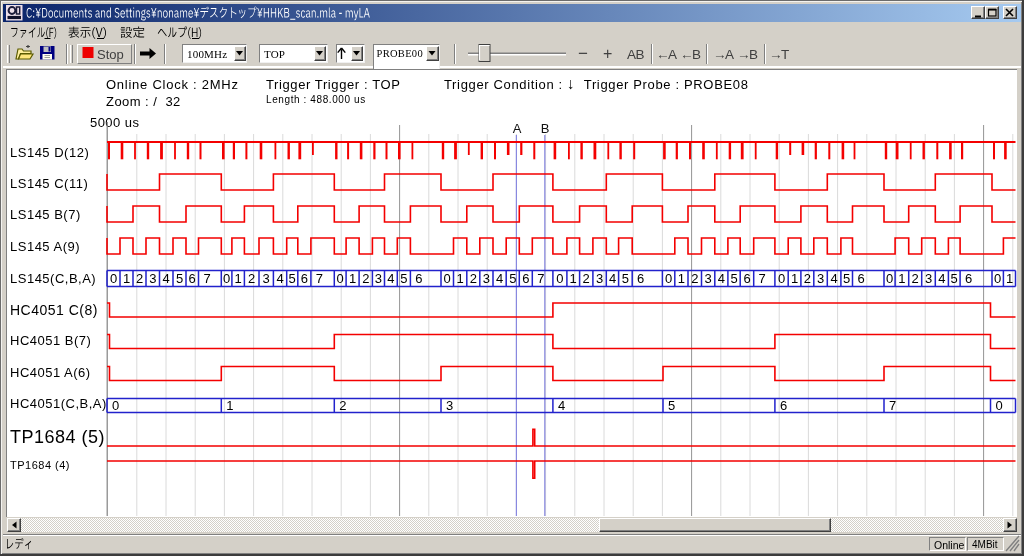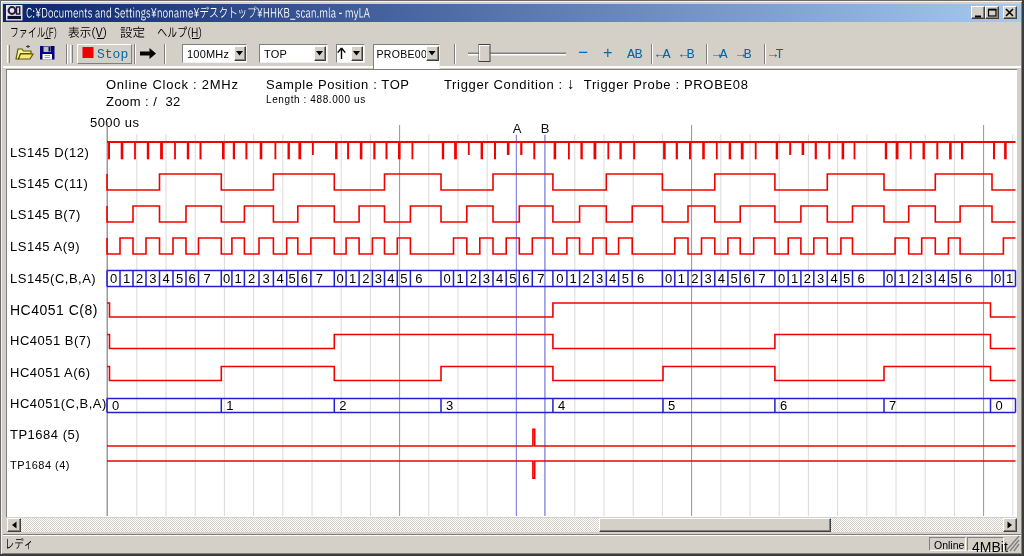--- a/index.html
+++ b/index.html
@@ -1,21 +1,21 @@
 <!DOCTYPE html>
 <html><head><meta charset="utf-8"><style>
 * { margin:0; padding:0; box-sizing:border-box; }
 html,body { width:1024px; height:556px; overflow:hidden; }
 body { position:relative; background:#d4d0c8; font-family:"Liberation Sans",sans-serif; }
 .abs { position:absolute; }
 .sunken { border-top:1px solid #808080; border-left:1px solid #808080; border-right:1px solid #fff; border-bottom:1px solid #fff; }
 .btn { background:#d4d0c8; border-top:1px solid #fff; border-left:1px solid #fff; border-right:1px solid #404040; border-bottom:1px solid #404040; box-shadow:inset -1px -1px 0 #808080; }
-.combo { background:#fff; border-top:1.5px solid #808080; border-left:1.5px solid #808080; border-right:1.5px solid #f0f0f0; border-bottom:1.5px solid #f0f0f0; font-size:12.5px; }
+.combo { background:#fff; border-top:1.5px solid #808080; border-left:1.5px solid #808080; border-right:1.5px solid #f0f0f0; border-bottom:1.5px solid #f0f0f0; font-size:12.5px;font-family:Liberation Serif, serif; }
 .sep { width:2px; border-left:1px solid #808080; border-right:1px solid #fff; }
-.tbtn { font-size:13.5px; color:#0369a1; text-align:center;font-family:Liberation Mono, monospace; }
+.tbtn { font-size:13.5px; color:#404040; text-align:center; }
 </style></head><body>
 
 <div class="abs" style="left:0;top:0;width:1024px;height:1px;background:#6b6b6b"></div>
 <div class="abs" style="left:0;top:0;width:1px;height:556px;background:#6b6b6b"></div>
 <div class="abs" style="left:1022px;top:0;width:2px;height:556px;background:#3c3c3c"></div>
 <div class="abs" style="left:0;top:554px;width:1024px;height:2px;background:#3c3c3c"></div>
 <div class="abs" style="left:1021px;top:1px;width:1px;height:553px;background:#808080"></div>
 <div class="abs" style="left:1px;top:553px;width:1021px;height:1px;background:#808080"></div>
 <div class="abs" style="left:1px;top:1px;width:1021px;height:1px;background:#f4f3f0"></div>
 <div class="abs" style="left:1px;top:1px;width:1px;height:553px;background:#f4f3f0"></div>
@@ -50,47 +50,47 @@
 <div class="abs tbtn" style="left:680px;top:46.5px;letter-spacing:-1.5px">←B</div>
 <div class="abs sep" style="left:706px;top:44px;height:20px"></div>
 <div class="abs tbtn" style="left:713px;top:46.5px;letter-spacing:-1.5px">→A</div>
 <div class="abs tbtn" style="left:737px;top:46.5px;letter-spacing:-1.5px">→B</div>
 <div class="abs sep" style="left:763.5px;top:44px;height:20px"></div>
 <div class="abs tbtn" style="left:769px;top:46.5px;letter-spacing:-1.5px">→T</div>
 
 <div class="abs" style="left:6px;top:69px;width:1011px;height:448px;background:#fff;border-left:1px solid #808080;border-top:1px solid #808080"></div>
 
 <div class="abs" style="left:106px;top:77px;font-size:13px;letter-spacing:0.75px">Online Clock : 2MHz</div>
-<div class="abs" style="left:266px;top:77px;font-size:13px;letter-spacing:0.6px">Sample Position : TOP</div>
+<div class="abs" style="left:266px;top:77px;font-size:13px;letter-spacing:0.6px">Trigger Trigger : TOP</div>
 <div class="abs" style="left:444px;top:77px;font-size:13px;letter-spacing:0.65px">Trigger Condition : <span style="font-size:15.5px;line-height:13px">↓</span>&nbsp; Trigger Probe : PROBE08</div>
 <div class="abs" style="left:106px;top:94px;font-size:13px;letter-spacing:0.45px">Zoom : /&nbsp; 32</div>
 <div class="abs" style="left:266px;top:94px;font-size:10px;letter-spacing:0.6px">Length : 488.000 us</div>
 <div class="abs" style="left:90px;top:114.5px;font-size:13px;letter-spacing:0.45px">5000 us</div>
 
 <div class="abs" style="left:10px;top:144.8px;font-size:13px;letter-spacing:0.5px">LS145 D(12)</div>
 <div class="abs" style="left:10px;top:176.1px;font-size:13px;letter-spacing:0.5px">LS145 C(11)</div>
 <div class="abs" style="left:10px;top:207.3px;font-size:13px;letter-spacing:0.5px">LS145 B(7)</div>
 <div class="abs" style="left:10px;top:239.2px;font-size:13px;letter-spacing:0.5px">LS145 A(9)</div>
 <div class="abs" style="left:10px;top:270.5px;font-size:13px;letter-spacing:0.5px">LS145(C,B,A)</div>
 <div class="abs" style="left:10px;top:301.7px;font-size:14px;letter-spacing:0.5px">HC4051 C(8)</div>
 <div class="abs" style="left:10px;top:333.0px;font-size:13px;letter-spacing:0.5px">HC4051 B(7)</div>
 <div class="abs" style="left:10px;top:364.9px;font-size:13px;letter-spacing:0.5px">HC4051 A(6)</div>
 <div class="abs" style="left:10px;top:396.1px;font-size:13px;letter-spacing:0.5px">HC4051(C,B,A)</div>
-<div class="abs" style="left:10px;top:427.4px;font-size:13px;letter-spacing:0.5px">TP1684 (5)</div>
+<div class="abs" style="left:10px;top:427.4px;font-size:18px;letter-spacing:0.5px">TP1684 (5)</div>
 <div class="abs" style="left:10px;top:458.6px;font-size:11px;letter-spacing:0.5px">TP1684 (4)</div>
 
 <div class="abs" style="left:7px;top:518px;width:1010px;height:14px;background:#fff;background-image:linear-gradient(45deg,#d4d0c8 25%,transparent 25%,transparent 75%,#d4d0c8 75%),linear-gradient(45deg,#d4d0c8 25%,transparent 25%,transparent 75%,#d4d0c8 75%);background-size:2px 2px;background-position:0 0,1px 1px"></div>
 <div class="abs btn" style="left:7px;top:518px;width:14px;height:14px"></div>
 <div class="abs btn" style="left:1003px;top:518px;width:14px;height:14px"></div>
 <div class="abs btn" style="left:599px;top:518px;width:232px;height:14px"></div>
 
 <div class="abs" style="left:3px;top:534px;width:1018px;height:1px;background:#808080"></div>
 <div class="abs" style="left:3px;top:535px;width:1018px;height:1px;background:#fff"></div>
 <div class="abs sunken" style="left:929px;top:536.5px;width:36.5px;height:14px;font-size:10.5px;padding:1.5px 0 0 4px">Online</div>
-<div class="abs sunken" style="left:967px;top:536.5px;width:36.5px;height:14px;font-size:14px;padding:1.5px 0 0 4px">4MBit</div>
+<div class="abs sunken" style="left:967px;top:536.5px;width:36.5px;height:14px;font-size:10px;padding:1.5px 0 0 4px">4MBit</div>
 
 <svg class="abs" style="left:0;top:0" width="1024" height="556" viewBox="0 0 1024 556">
 <path d="M16.5,521.5 L12,525 L16.5,528.5 Z" fill="#000"></path>
     <path d="M1007.5,521.5 L1012,525 L1007.5,528.5 Z" fill="#000"></path>
 <path d="M136.8,134V516 M166.0,134V516 M195.2,134V516 M224.4,134V516 M253.6,134V516 M282.8,134V516 M312.0,134V516 M341.2,134V516 M370.4,134V516 M428.8,134V516 M458.0,134V516 M487.2,134V516 M516.4,134V516 M545.6,134V516 M574.8,134V516 M604.0,134V516 M633.2,134V516 M662.4,134V516 M720.8,134V516 M750.0,134V516 M779.2,134V516 M808.4,134V516 M837.6,134V516 M866.8,134V516 M896.0,134V516 M925.2,134V516 M954.4,134V516 M1012.8,134V516" stroke="#dadada" stroke-width="1" fill="none"></path>
     <path d="M399.6,125V516 M691.6,125V516 M983.6,125V516" stroke="#949494" stroke-width="1" fill="none"></path>
     <path d="M107.2,122V516" stroke="#808080" stroke-width="1.2" fill="none"></path>
     <path d="M516.4,135V516 M544.8,135V516" stroke="#8888e0" stroke-width="1.2" fill="none"></path>
     <path d="M107.0,142H1015.5" fill="none" stroke="#f40000" stroke-width="1.8"></path>
     <rect x="108.0" y="142.5" width="2.0" height="16.8" fill="#f40000"></rect>

